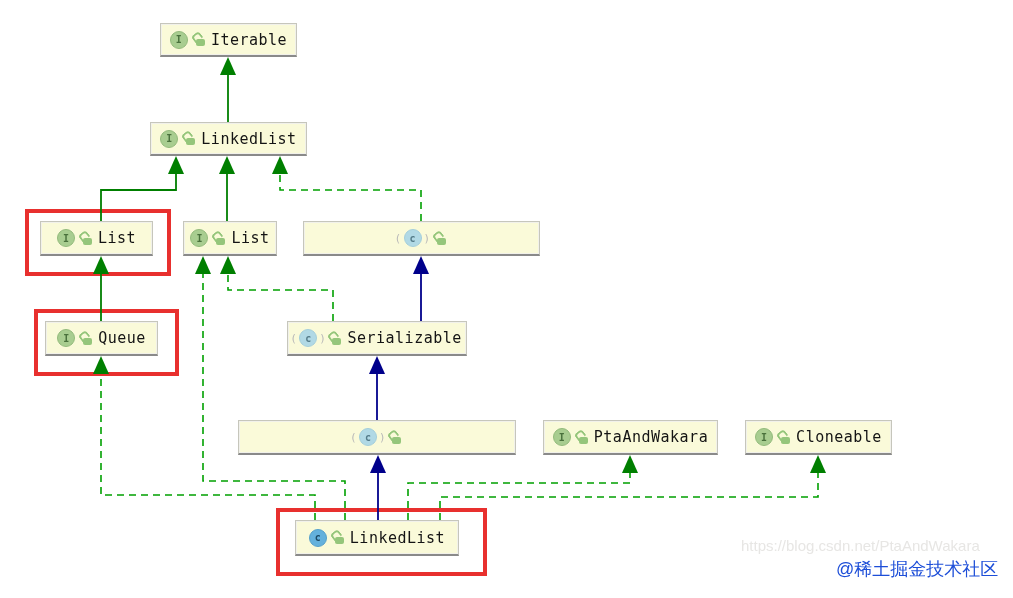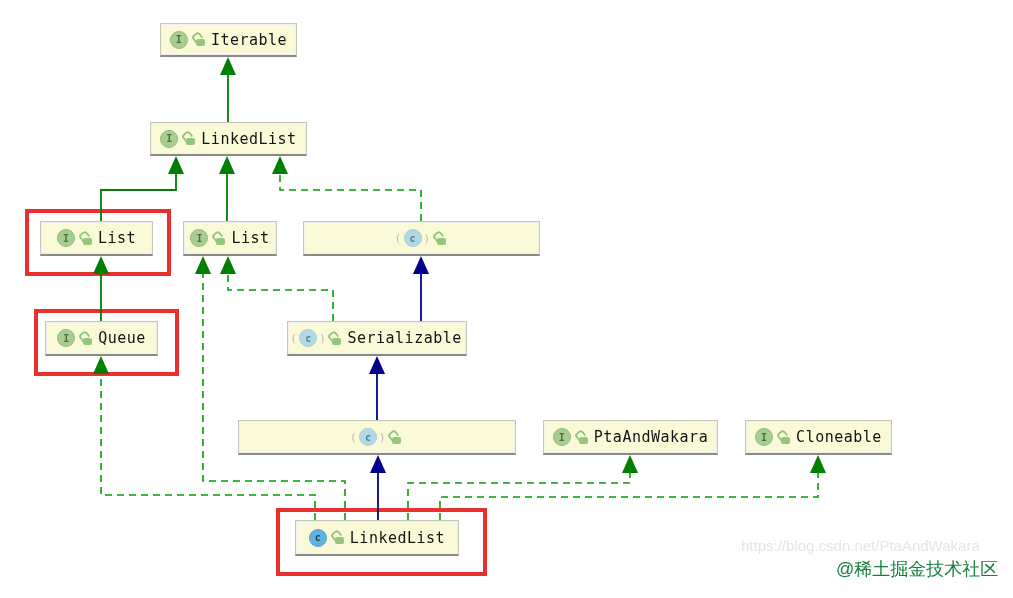--- a/index.html
+++ b/index.html
@@ -33,21 +33,21 @@
     content:""; position:absolute; left:4px; bottom:0;
     width:9px; height:7px; background:#95C67B; border-radius:2px;
   }
   .lock::before {
     content:""; position:absolute; left:0; bottom:5px;
     width:6px; height:6px; border:2px solid #95C67B; border-bottom:none;
     border-radius:4px 4px 0 0; transform:rotate(-38deg);
   }
   .wm-juejin {
     position:absolute; left:836px; top:557px; z-index:5;
-    font-family:"Liberation Sans", sans-serif; font-size:18px; color:#15803d;
+    font-family:"Liberation Sans", sans-serif; font-size:18px; color:#1d4ed8;
     white-space:nowrap;
   }
   .wm-csdn {
     position:absolute; left:741px; top:537px; z-index:4;
     font-family:Liberation Sans, sans-serif; font-size:15px; color:#e7e6e4;
     white-space:nowrap;
   }
 </style>
 </head>
 <body>

